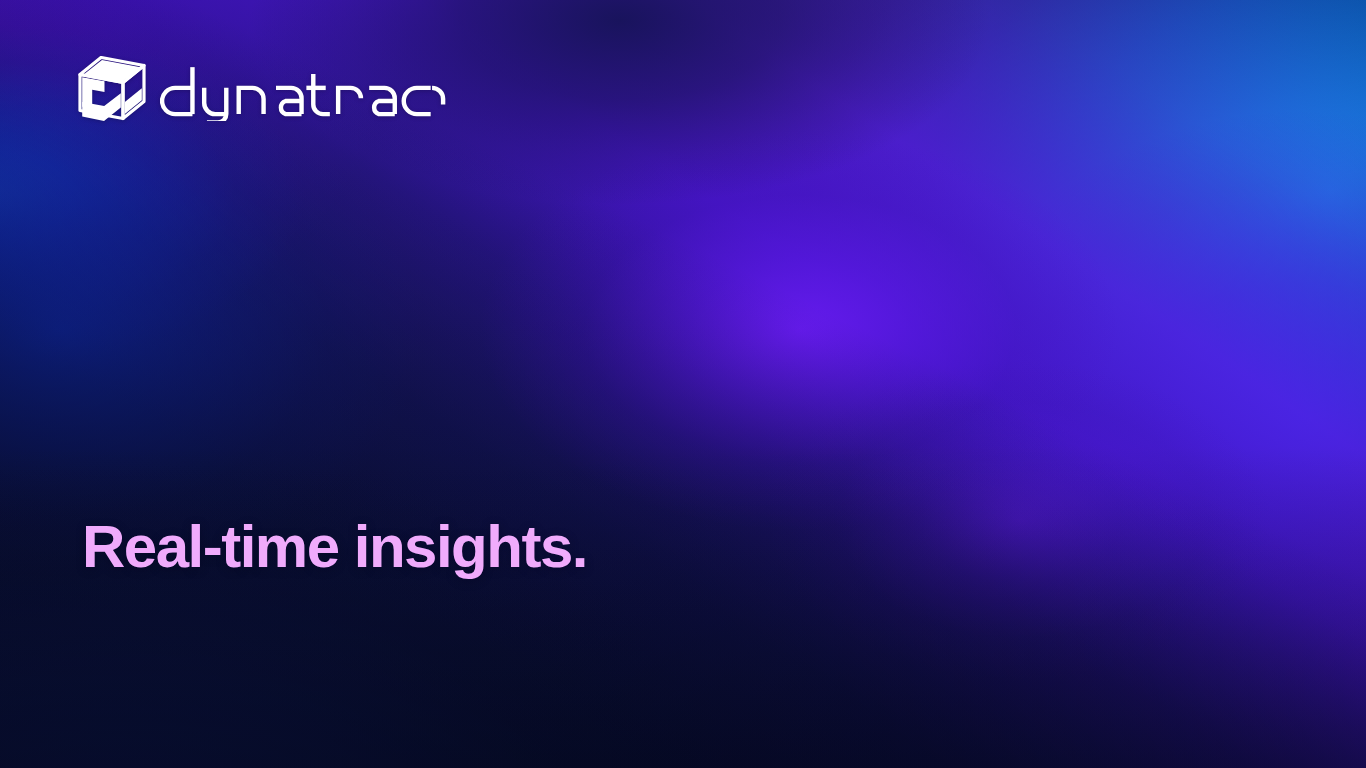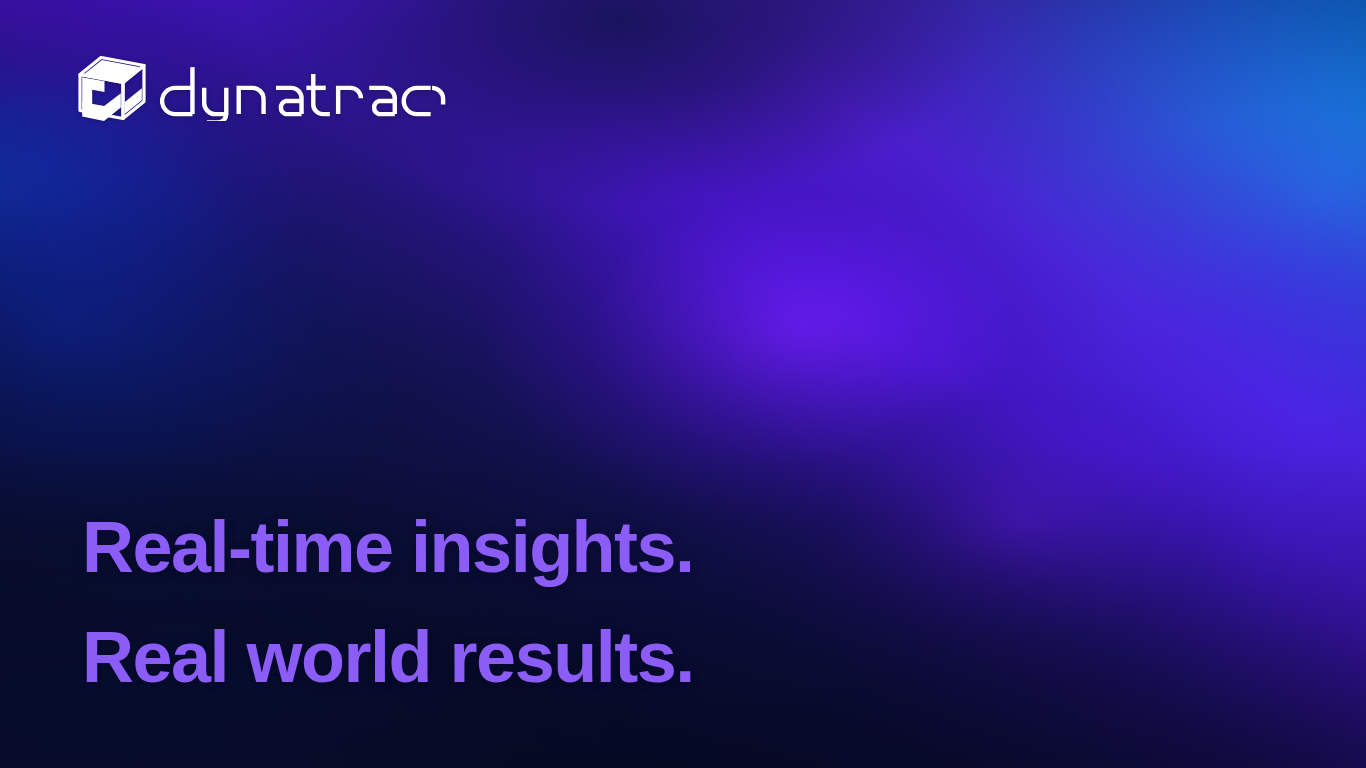--- a/index.html
+++ b/index.html
@@ -197,24 +197,24 @@
   
   #headline {
     position: absolute;
     left: 82px;
     top: 492px;
     width: 1000px;
   }
 
   .headline-line {
     display: block;
-    color: #8b5cf6;
+    color: #f0abfc;
     font-family: "Liberation Sans", sans-serif;
     font-weight: 700;
-    font-size: 72px;
+    font-size: 60px;
     line-height: 110px;
     letter-spacing: -1.5px;
     white-space: nowrap;
     text-shadow: 0 2px 10px rgba(4, 6, 30, 0.38);
   }
 </style>
 </head>
 <body>
 
 <div id="slide">
@@ -284,16 +284,15 @@
 
       <g fill="none" stroke="#ffffff" stroke-width="6.4" stroke-linecap="butt">
         <path d="M 356 55 L 356 55"></path>
       </g>
     </svg>
 
   </div>
 
   <div id="headline">
     <span class="headline-line">Real-time insights.</span>
-    <span class="headline-line">Real world results.</span>
   </div>
 
 </div>
 
 </body></html>

